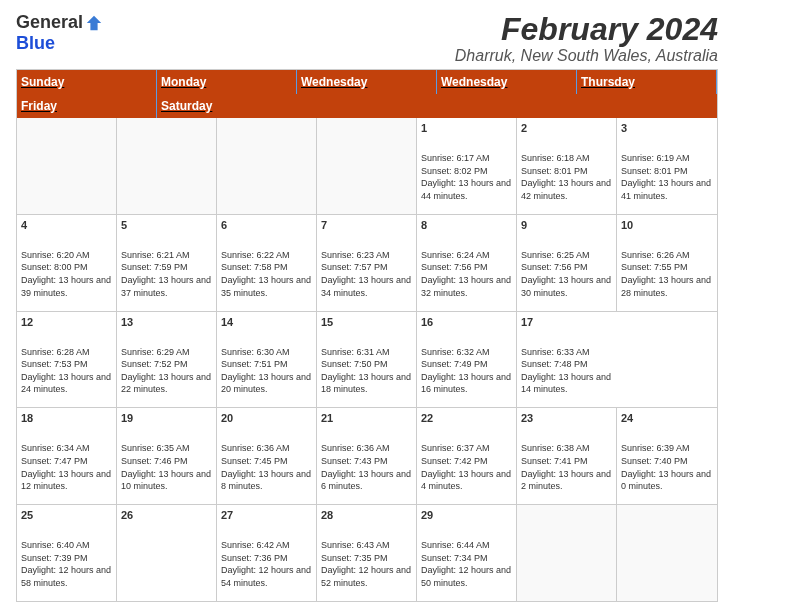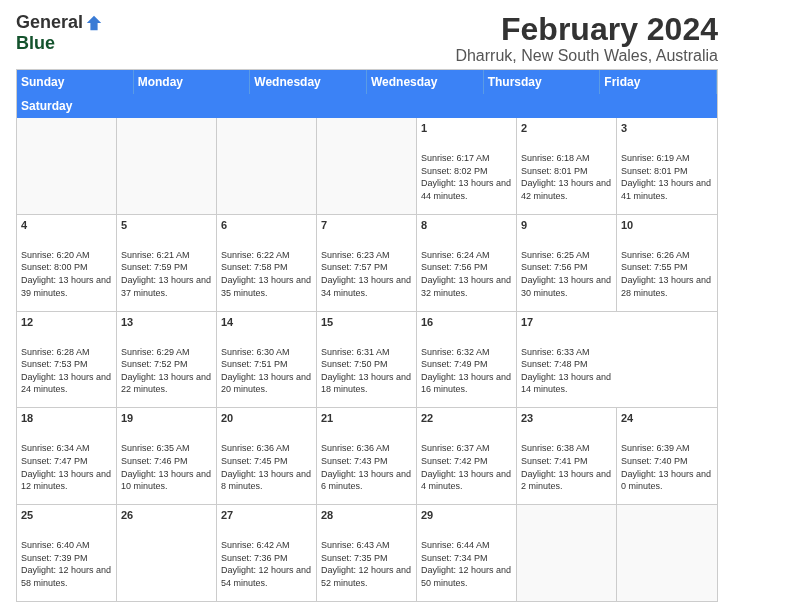--- a/index.html
+++ b/index.html
@@ -33,50 +33,52 @@
       align-items: center;
     }
     .logo-general {
       font-size: 18px;
       font-weight: bold;
       color: #333;
     }
     .logo-blue {
       font-size: 18px;
       font-weight: bold;
-      color: #14532d;
+      color: #1d4ed8;
     }
     .logo-icon {
       width: 18px;
       height: 18px;
       margin-left: 2px;
     }
     .title-section {
       text-align: right;
+      font-style: italic;
     }
     .calendar-title {
       font-size: 32px;
       font-weight: bold;
       color: #333;
       line-height: 1.1;
     }
     .calendar-subtitle {
       font-size: 16px;
       color: #555;
     }
     .calendar {
       flex: 1;
       display: flex;
       flex-direction: column;
       border: 1px solid #ccc;
     }
     .cal-header {
       display: grid;
-      grid-template-columns: repeat(6, 1fr);
-      background: #3b82f6;
+      grid-template-columns: repeat(5, 1fr);
+      background: #c2410c;
+      text-decoration: underline;
     }
     .cal-header-cell {
       color: #fff;
       font-size: 12px;
       font-weight: bold;
       padding: 5px 4px;
       text-align: left;
       border-right: 1px solid #5a9be5;
     }
     .cal-header-cell:last-child {

